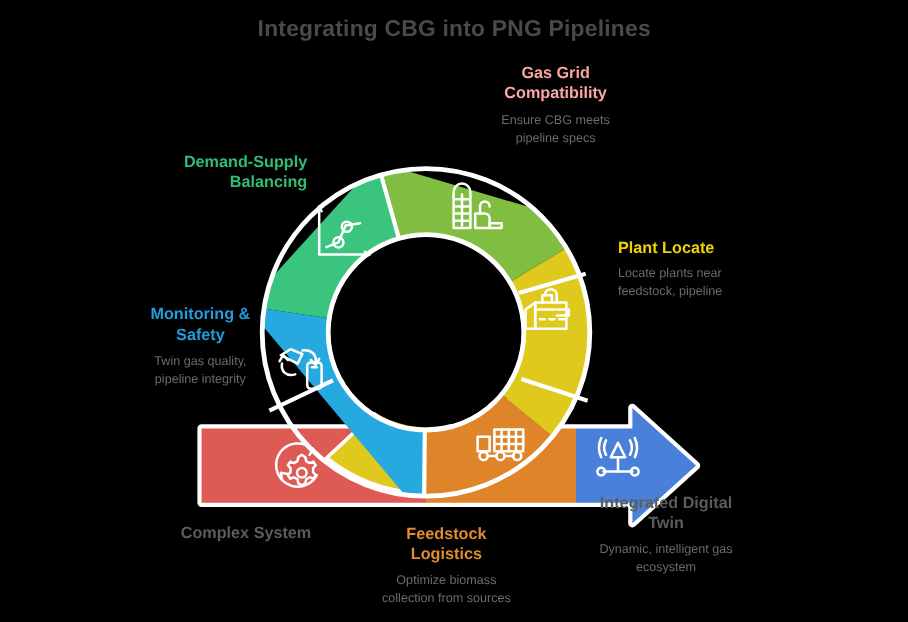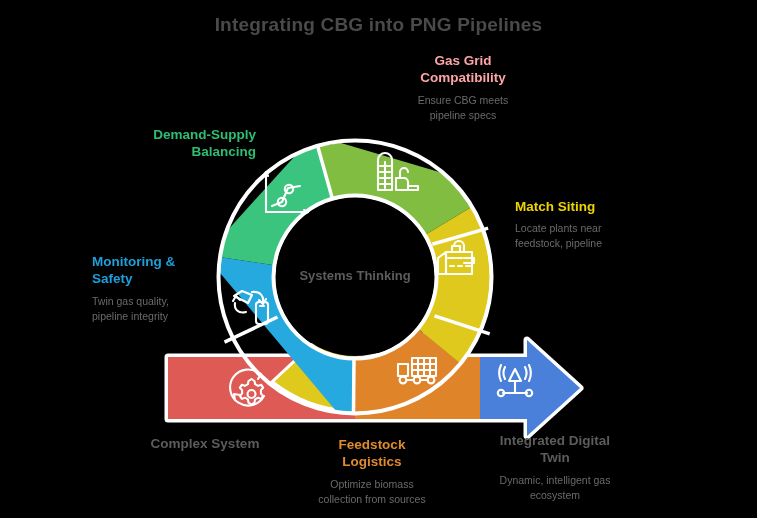--- a/index.html
+++ b/index.html
@@ -36,25 +36,25 @@
     margin-bottom: 6px;
   }
   .label-desc {
     font-size: 10.5px;
     color: #6a6a6a;
     line-height: 1.45;
   }
   
   #lbl-gasgrid   { left: 388px; top: 52px;  width: 150px; text-align: center; }
   #lbl-demand    { left: 96px;  top: 126px; width: 160px; text-align: right; }
-  #lbl-monitor   { left: 92px;  top: 253px; width: 122px; text-align: left; }
+  #lbl-monitor   { left: 106px;  top: 253px; width: 122px; text-align: center; }
   #lbl-plant     { left: 515px; top: 198px; width: 160px; text-align: left; }
   #lbl-complex   { left: 112px; top: 435px; width: 186px; text-align: center; }
   #lbl-feedstock { left: 292px; top: 436px; width: 160px; text-align: center; }
-  #lbl-digital   { left: 462px; top: 432px; width: 186px; text-align: center; }
+  #lbl-digital   { left: 462px; top: 410px; width: 186px; text-align: center; }
 
   #center-label {
     position: absolute;
     left: 265px;
     top: 268px;
     width: 180px;
     text-align: center;
     font-size: 13px;
     font-weight: bold;
     color: #5c5c5c;
@@ -189,21 +189,20 @@
         <path d="M30 2 a7 10 0 0 1 0 12"></path>
         <path d="M34 0 a11 15 0 0 1 0 16"></path>
         <path d="M20 16 v12"></path>
         <path d="M8 28 h24"></path>
         <circle cx="6" cy="28" r="3.2"></circle>
         <circle cx="34" cy="28" r="3.2"></circle>
       </g>
     </g>
   </svg>
 
-  <div id="center-label">Systems Thinking</div>
 
   <div class="label-block" id="lbl-gasgrid">
     <div class="label-title" style="color:#fca5a5">
       <span>Gas Grid</span><br>
       <span>Compatibility</span>
     </div>
     <div class="label-desc">
       <span>Ensure CBG meets</span><br>
       <span>pipeline specs</span>
     </div>
@@ -222,21 +221,21 @@
       <span>Safety</span>
     </div>
     <div class="label-desc">
       <span>Twin gas quality,</span><br>
       <span>pipeline integrity</span>
     </div>
   </div>
 
   <div class="label-block" id="lbl-plant">
     <div class="label-title" style="color:#edd400">
-      <span>Match Siting</span>
+      <span>Plant Locate</span>
     </div>
     <div class="label-desc">
       <span>Locate plants near</span><br>
       <span>feedstock, pipeline</span>
     </div>
   </div>
 
   <div class="label-block" id="lbl-complex">
     <div class="label-title" style="color:#5c5c5c">
       <span>Complex System</span>

